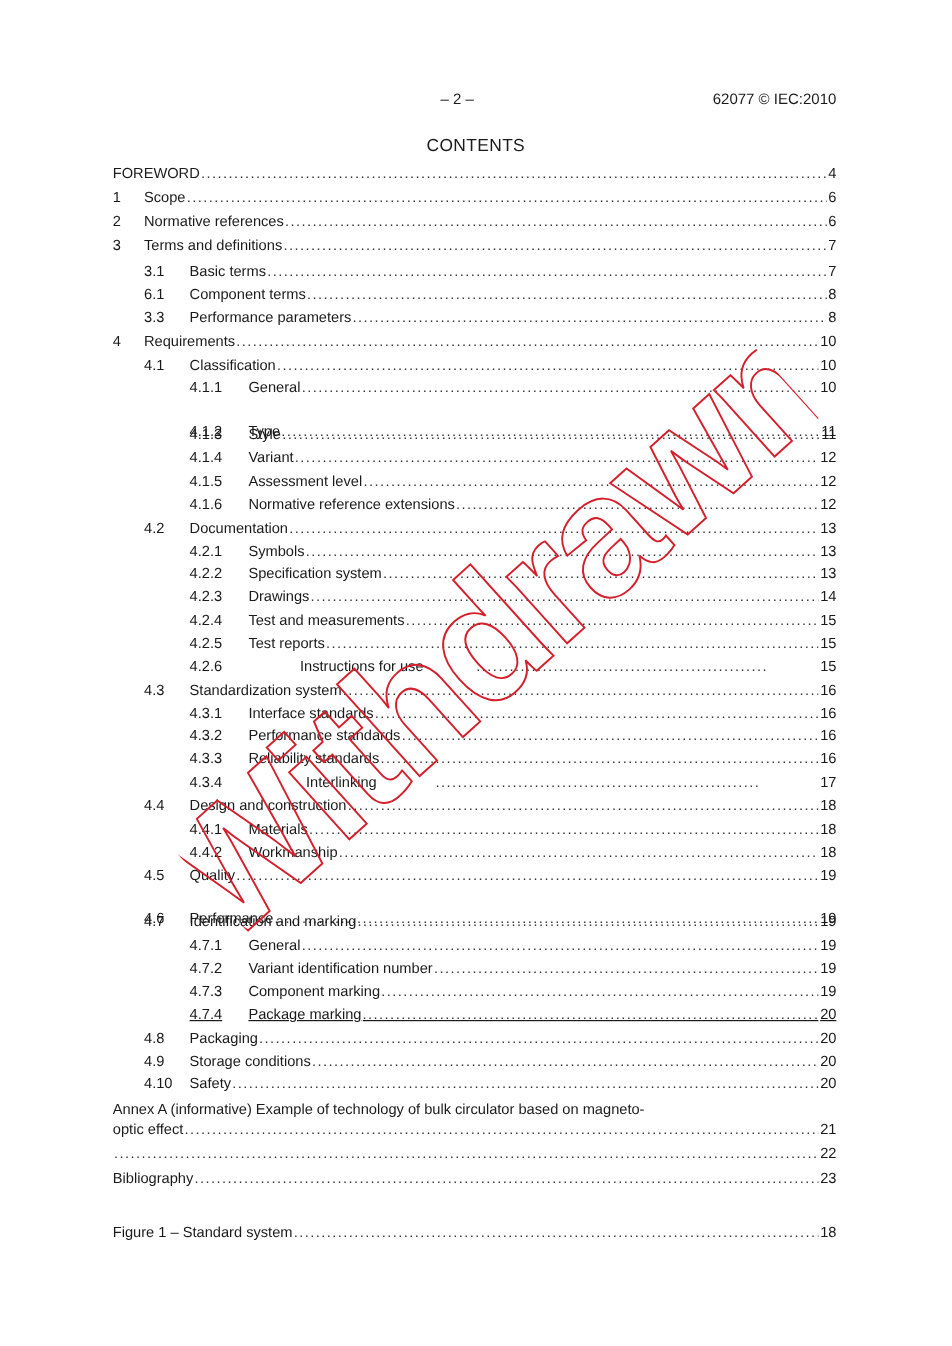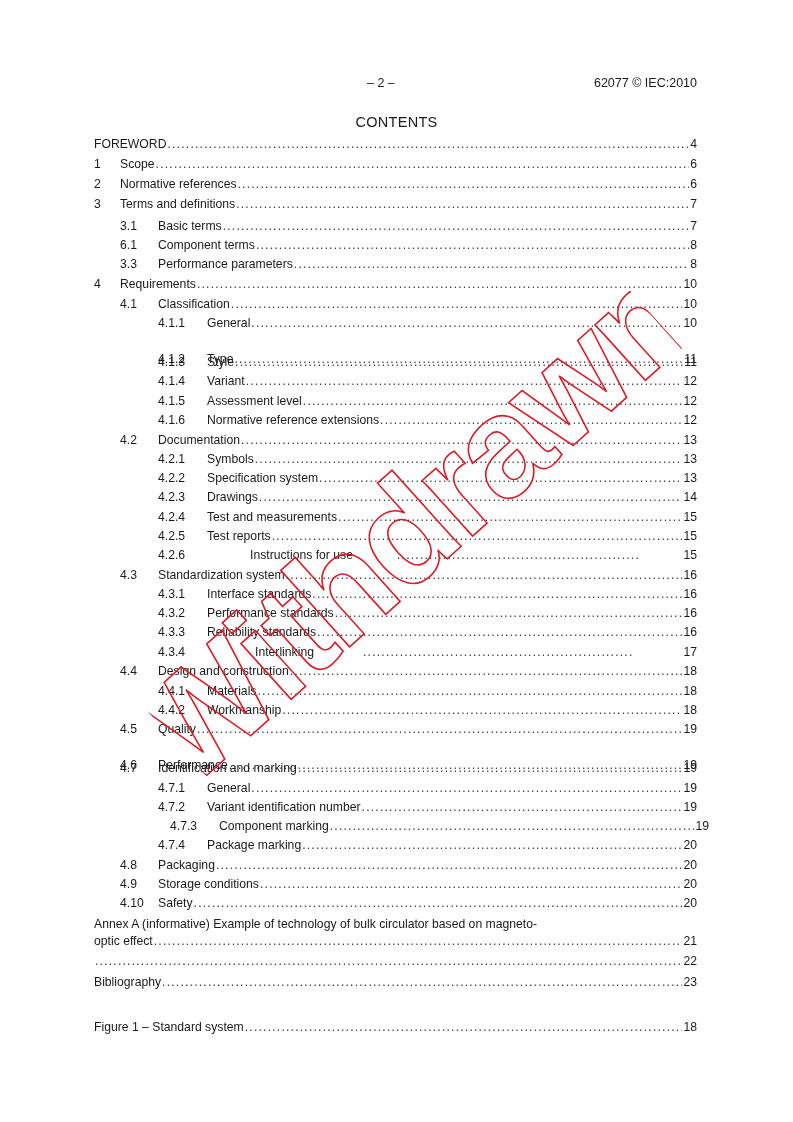--- a/index.html
+++ b/index.html
@@ -318,27 +318,27 @@
       <span class="toc-label">General</span>
       <span class="toc-dots"></span>
       <span class="toc-page">19</span>
     </div>
     <div class="toc-row lvl3" style="top: 654px;">
       <span class="toc-num">4.7.2</span>
       <span class="toc-label">Variant identification number</span>
       <span class="toc-dots"></span>
       <span class="toc-page">19</span>
     </div>
-    <div class="toc-row lvl3" style="top: 673px; margin-left: 12px;">
+    <div class="toc-row lvl3" style="top: 673px;">
       <span class="toc-num">4.7.3</span>
       <span class="toc-label">Component marking</span>
       <span class="toc-dots"></span>
       <span class="toc-page">19</span>
     </div>
-    <div class="toc-row lvl3" style="top: 692px;">
+    <div class="toc-row lvl3" style="top: 692px; text-decoration: underline;">
       <span class="toc-num">4.7.4</span>
       <span class="toc-label">Package marking</span>
       <span class="toc-dots"></span>
       <span class="toc-page">20</span>
     </div>
     <div class="toc-row lvl2" style="top: 712px;">
       <span class="toc-num">4.8</span>
       <span class="toc-label">Packaging</span>
       <span class="toc-dots"></span>
       <span class="toc-page">20</span>

